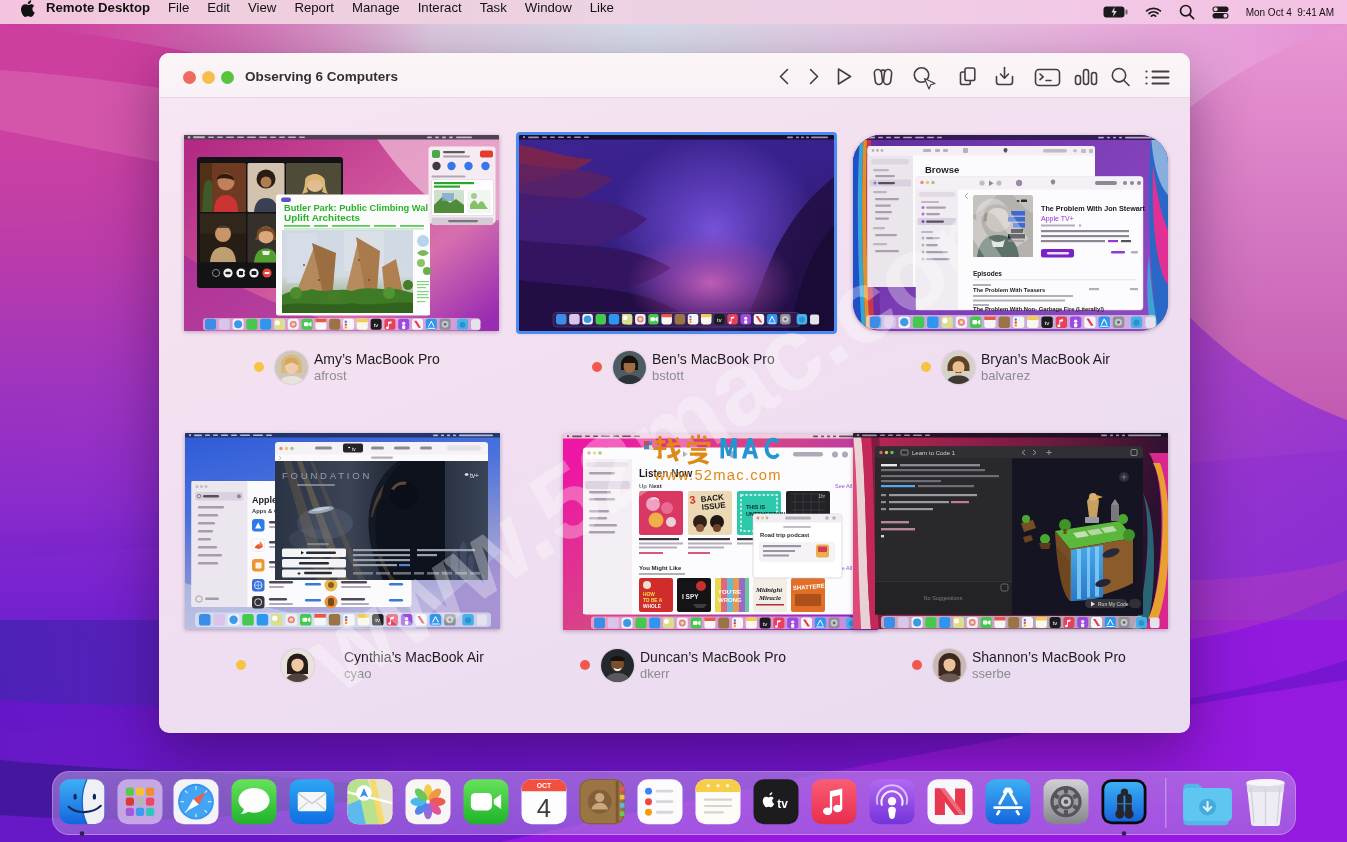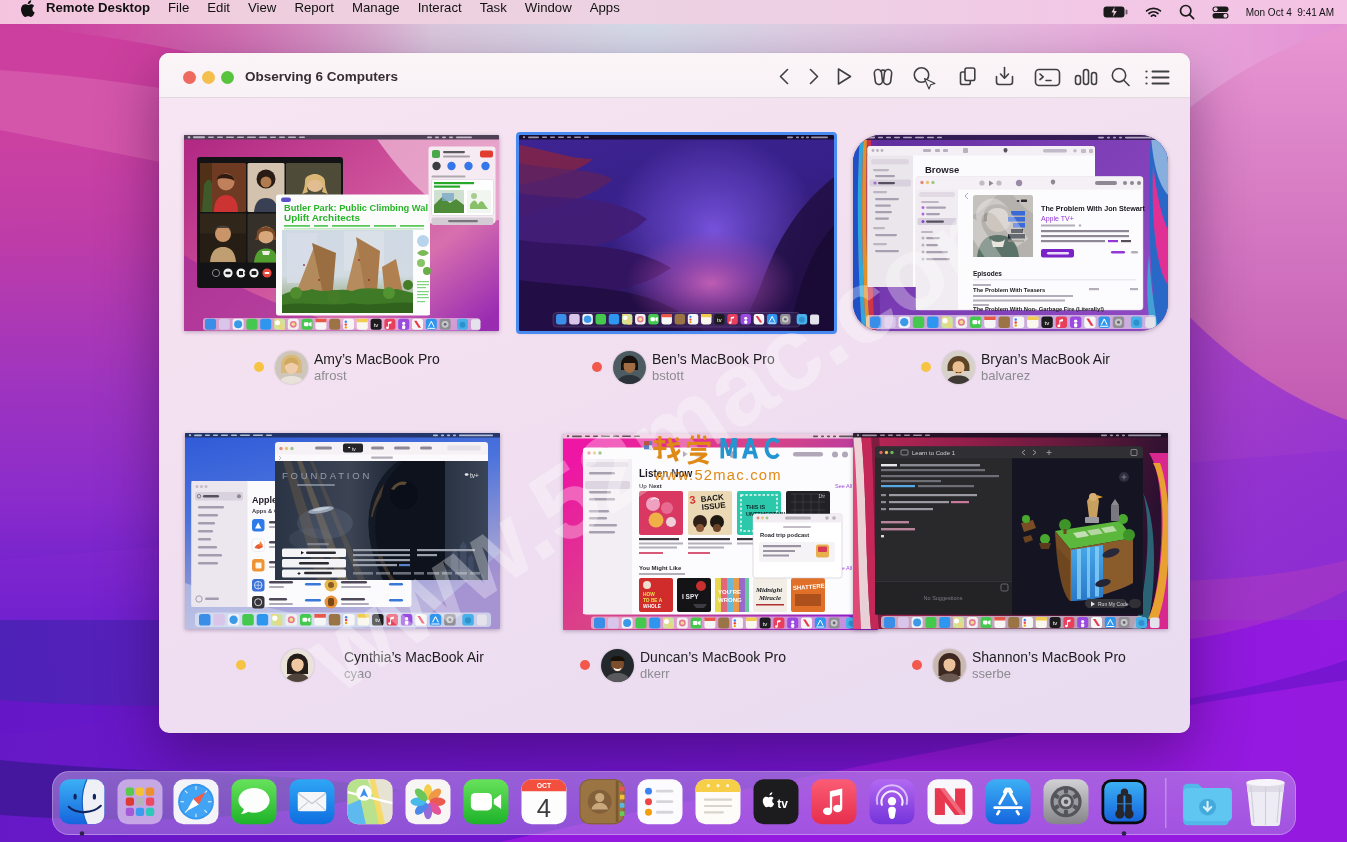--- a/index.html
+++ b/index.html
@@ -109,21 +109,21 @@
       </svg>
     <span class="mi b">Remote Desktop</span>
     <span class="mi">File</span>
     <span class="mi">Edit</span>
     <span class="mi">View</span>
     <span class="mi">Report</span>
     <span class="mi">Manage</span>
     <span class="mi">Interact</span>
     <span class="mi">Task</span>
     <span class="mi">Window</span>
-    <span class="mi">Apps</span>
+    <span class="mi">Like</span>
     <div id="mbright">
       <svg width="25" height="12" viewBox="0 0 25 12">
           <rect x="0.5" y="0.5" width="21" height="11" rx="3" fill="#1a1a1a"></rect>
           <rect x="22.5" y="3.5" width="2" height="5" rx="1" fill="#1a1a1a" opacity="0.6"></rect>
           <path d="M11.5 1 L8.5 6.4 L10.8 6.4 L10 11 L13.8 5 L11.3 5 Z" fill="#f2c8e2"></path>
         </svg>
       <svg width="17" height="13" viewBox="0 0 17 13">
           <path d="M8.5 12.6 L2.2 5.2 A9.3 9.3 0 0 1 14.8 5.2 Z M8.5 12.6" fill="none"></path>
           <path d="M8.5 12.2 L1.7 4.6 a10 10 0 0 1 13.6 0 Z" fill="#1a1a1a" opacity="0"></path>
           <g fill="none" stroke="#1a1a1a" stroke-width="1.7" stroke-linecap="round">

